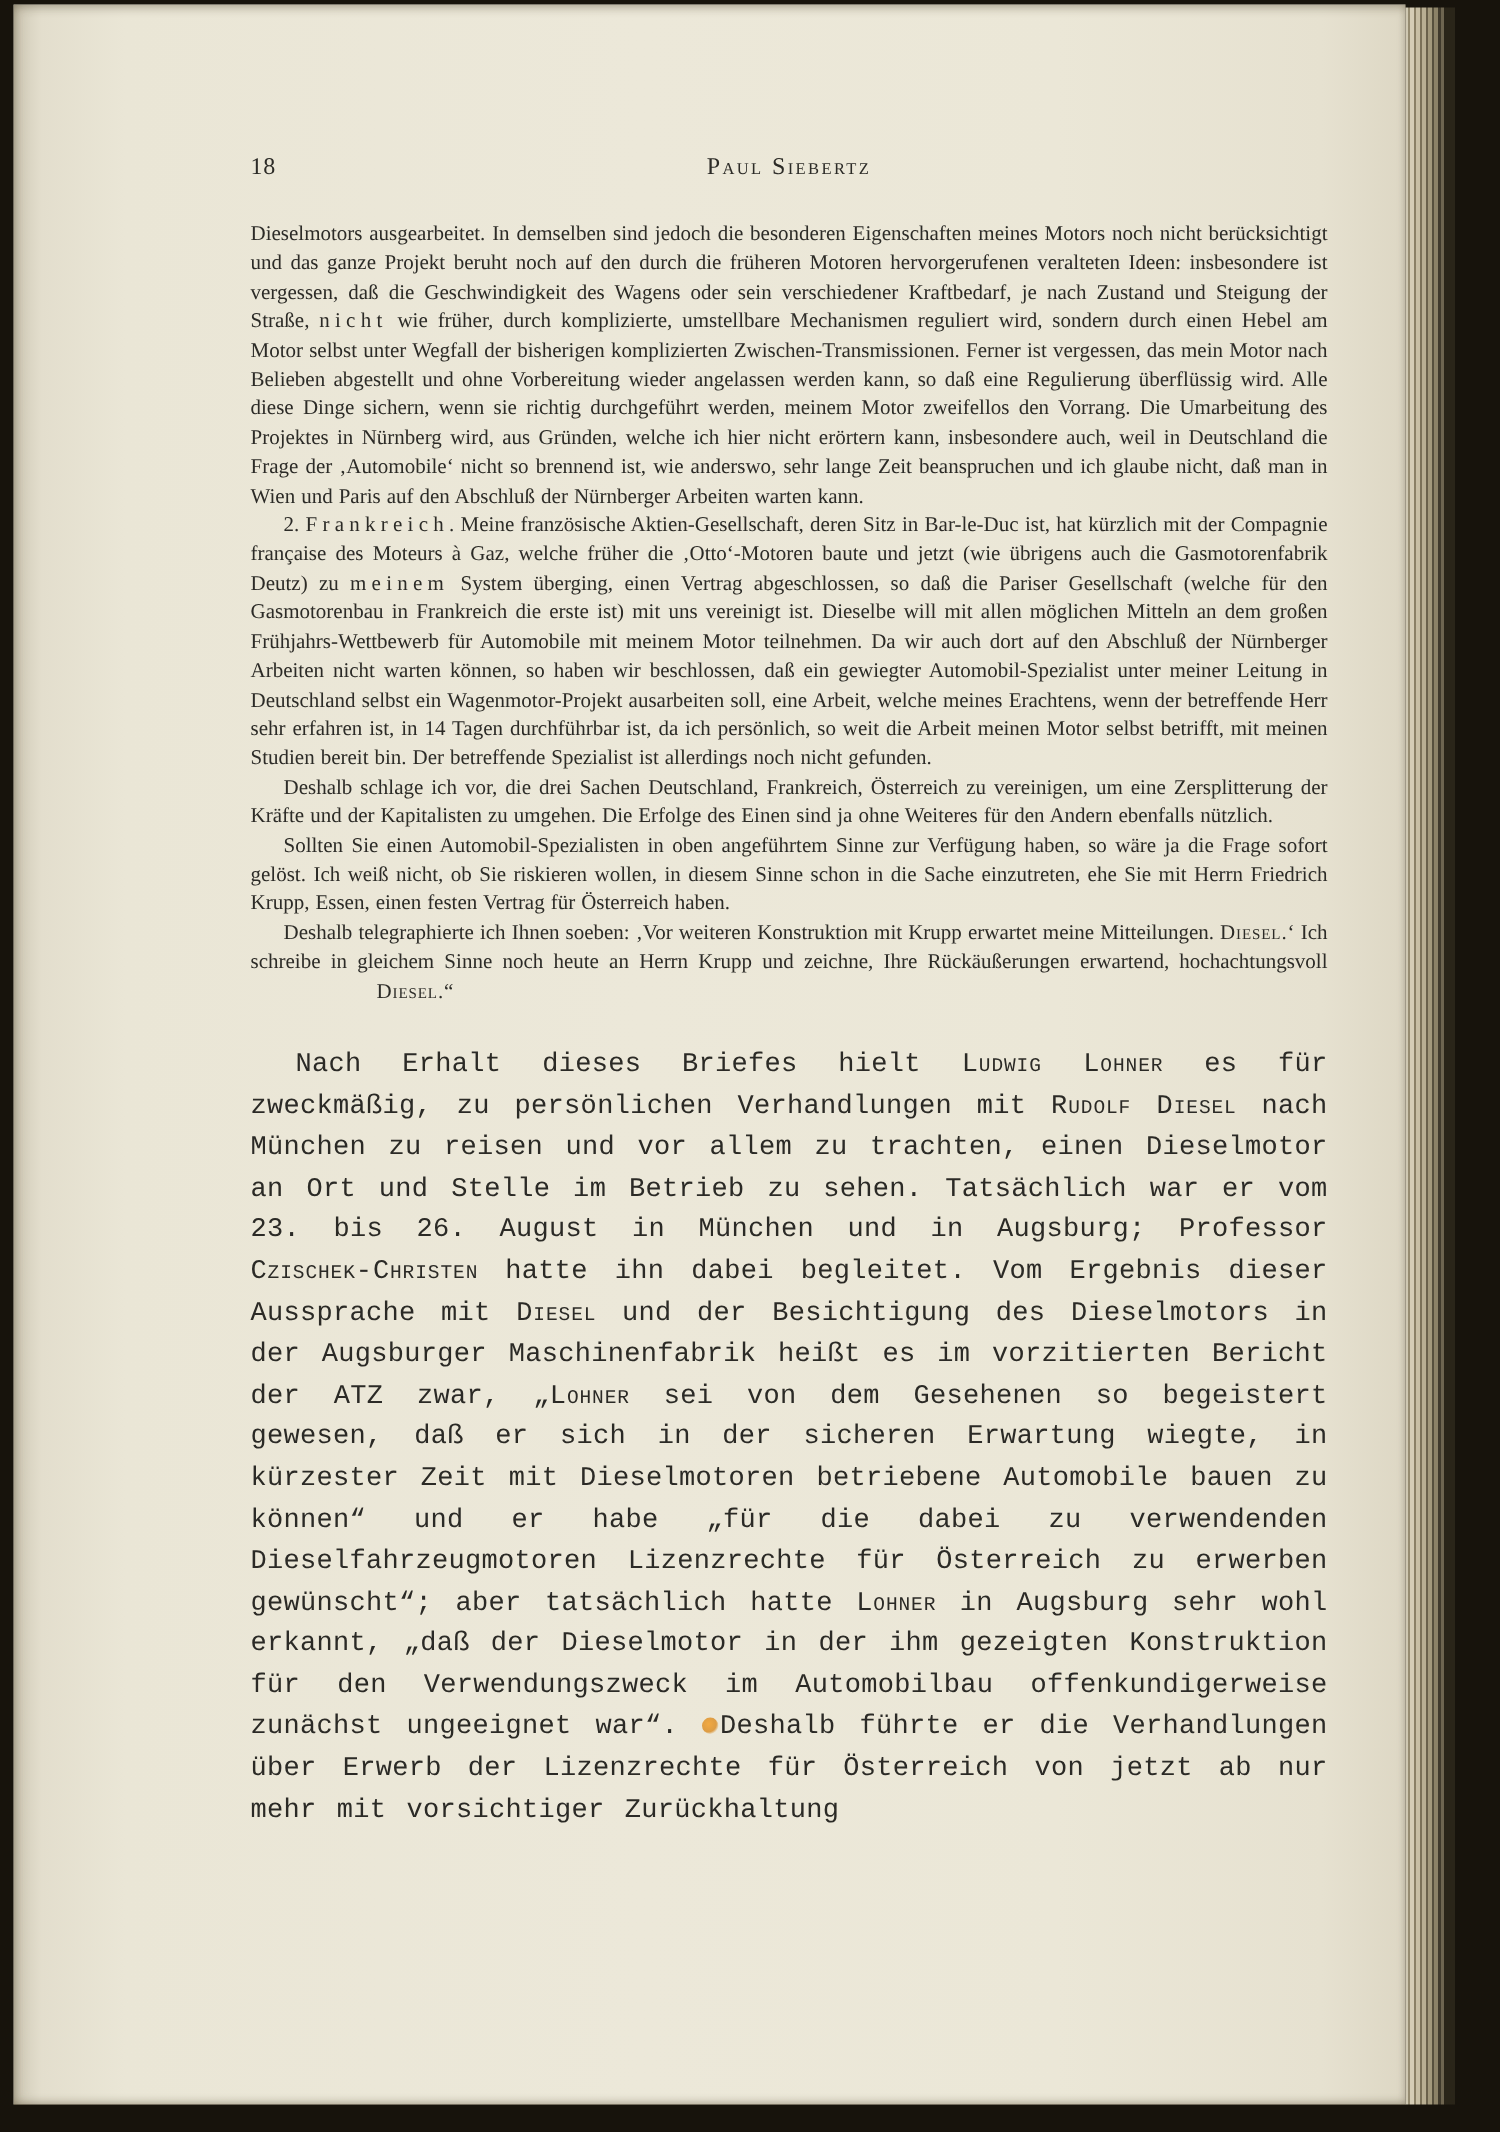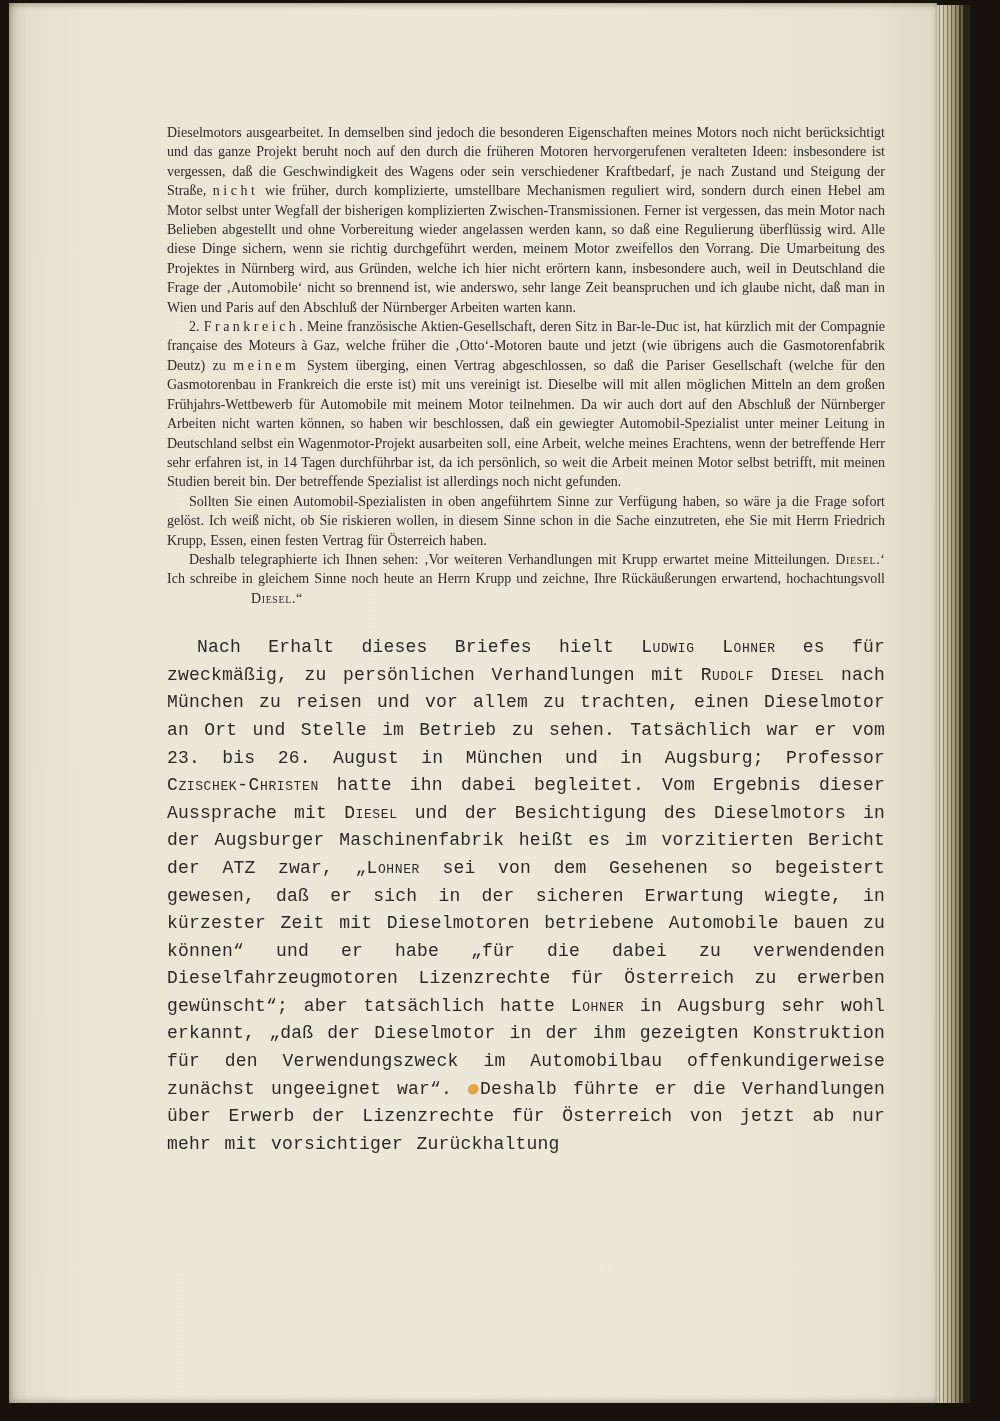--- a/index.html
+++ b/index.html
@@ -93,26 +93,32 @@
     background:radial-gradient(circle at 40% 40%,
       rgba(242,166,58,.95) 0%, rgba(217,138,32,.8) 55%, rgba(217,138,32,0) 75%);
   }
 </style>
 </head>
 <body>
 
 <div class="page">
   <div class="content">
 
+    <div class="running-head">
+      <span class="pagenum">18</span>
+      <span class="headtitle">Paul Siebertz</span>
+      <span class="headspacer"></span>
+    </div>
 
     <div class="letter">
         <p class="para"><span>Dieselmotors ausgearbeitet. In demselben sind jedoch die besonderen Eigenschaften meines Motors noch nicht berücksichtigt und das ganze Projekt beruht noch auf den durch die früheren Motoren hervorgerufenen veralteten Ideen: insbesondere ist vergessen, daß die Geschwindigkeit des Wagens oder sein verschiedener Kraftbedarf, je nach Zustand und Steigung der Straße, </span><span class="spaced">nicht</span><span> wie früher, durch komplizierte, umstellbare Mechanismen reguliert wird, sondern durch einen Hebel am Motor selbst unter Wegfall der bisherigen komplizierten Zwischen-Transmissionen. Ferner ist vergessen, das mein Motor nach Belieben abgestellt und ohne Vorbereitung wieder angelassen werden kann, so daß eine Regulierung überflüssig wird. Alle diese Dinge sichern, wenn sie richtig durchgeführt werden, meinem Motor zweifellos den Vorrang. Die Umarbeitung des Projektes in Nürnberg wird, aus Gründen, welche ich hier nicht erörtern kann, insbesondere auch, weil in Deutschland die Frage der ‚Automobile‘ nicht so brennend ist, wie anderswo, sehr lange Zeit beanspruchen und ich glaube nicht, daß man in Wien und Paris auf den Abschluß der Nürnberger Arbeiten warten kann.</span></p>
         <p class="para indent"><span>2. </span><span class="spaced">Frankreich</span><span>. Meine französische Aktien-Gesellschaft, deren Sitz in Bar-le-Duc ist, hat kürzlich mit der Compagnie française des Moteurs à Gaz, welche früher die ‚Otto‘-Motoren baute und jetzt (wie übrigens auch die Gasmotorenfabrik Deutz) zu </span><span class="spaced">meinem</span><span> System überging, einen Vertrag abgeschlossen, so daß die Pariser Gesellschaft (welche für den Gasmotorenbau in Frankreich die erste ist) mit uns vereinigt ist. Dieselbe will mit allen möglichen Mitteln an dem großen Frühjahrs-Wettbewerb für Automobile mit meinem Motor teilnehmen. Da wir auch dort auf den Abschluß der Nürnberger Arbeiten nicht warten können, so haben wir beschlossen, daß ein gewiegter Automobil-Spezialist unter meiner Leitung in Deutschland selbst ein Wagenmotor-Projekt ausarbeiten soll, eine Arbeit, welche meines Erachtens, wenn der betreffende Herr sehr erfahren ist, in 14 Tagen durchführbar ist, da ich persönlich, so weit die Arbeit meinen Motor selbst betrifft, mit meinen Studien bereit bin. Der betreffende Spezialist ist allerdings noch nicht gefunden.</span></p>
+        <p class="para indent"><span>Deshalb schlage ich vor, die drei Sachen Deutschland, Frankreich, Österreich zu vereinigen, um eine Zersplitterung der Kräfte und der Kapitalisten zu umgehen. Die Erfolge des Einen sind ja ohne Weiteres für den Andern ebenfalls nützlich.</span></p>
         <p class="para indent"><span>Sollten Sie einen Automobil-Spezialisten in oben angeführtem Sinne zur Verfügung haben, so wäre ja die Frage sofort gelöst. Ich weiß nicht, ob Sie riskieren wollen, in diesem Sinne schon in die Sache einzutreten, ehe Sie mit Herrn Friedrich Krupp, Essen, einen festen Vertrag für Österreich haben.</span></p>
-        <p class="para indent"><span>Deshalb telegraphierte ich Ihnen sehen: ‚Vor weiteren Verhandlungen mit Krupp erwartet meine Mitteilungen. </span><span class="sc">Diesel.</span><span>‘ Ich schreibe in gleichem Sinne noch heute an Herrn Krupp und zeichne, Ihre Rückäußerungen erwartend, hochachtungsvoll</span><span class="gap"></span><span class="sc">Diesel.</span><span>“</span></p>
+        <p class="para indent"><span>Deshalb telegraphierte ich Ihnen soeben: ‚Vor weiteren Konstruktion mit Krupp erwartet meine Mitteilungen. </span><span class="sc">Diesel.</span><span>‘ Ich schreibe in gleichem Sinne noch heute an Herrn Krupp und zeichne, Ihre Rückäußerungen erwartend, hochachtungsvoll</span><span class="gap"></span><span class="sc">Diesel.</span><span>“</span></p>
       </div>
 
     <div class="narrative">
         <p class="para indent"><span>Nach Erhalt dieses Briefes hielt </span><span class="sc">Ludwig Lohner</span><span> es für zweckmäßig, zu persönlichen Verhandlungen mit </span><span class="sc">Rudolf Diesel</span><span> nach München zu reisen und vor allem zu trachten, einen Dieselmotor an Ort und Stelle im Betrieb zu sehen. Tatsächlich war er vom 23. bis 26. August in München und in Augsburg; Professor </span><span class="sc">Czischek-Christen</span><span> hatte ihn dabei begleitet. Vom Ergebnis dieser Aussprache mit </span><span class="sc">Diesel</span><span> und der Besichtigung des Dieselmotors in der Augsburger Maschinenfabrik heißt es im vorzitierten Bericht der ATZ zwar, „</span><span class="sc">Lohner</span><span> sei von dem Gesehenen so begeistert gewesen, daß er sich in der sicheren Erwartung wiegte, in kürzester Zeit mit Dieselmotoren betriebene Automobile bauen zu können“ und er habe „für die dabei zu verwendenden Dieselfahrzeugmotoren Lizenzrechte für Österreich zu erwerben gewünscht“; aber tatsächlich hatte </span><span class="sc">Lohner</span><span> in Augsburg sehr wohl erkannt, „daß der Dieselmotor in der ihm gezeigten Konstruktion für den Verwendungszweck im Automobilbau offenkundigerweise zunächst ungeeignet war“. </span><span class="stain"></span><span>Deshalb führte er die Verhandlungen über Erwerb der Lizenzrechte für Österreich von jetzt ab nur mehr mit vorsichtiger Zurückhaltung</span></p>
       </div>
 
   </div>
 </div>
 
 <div class="edges"></div>

